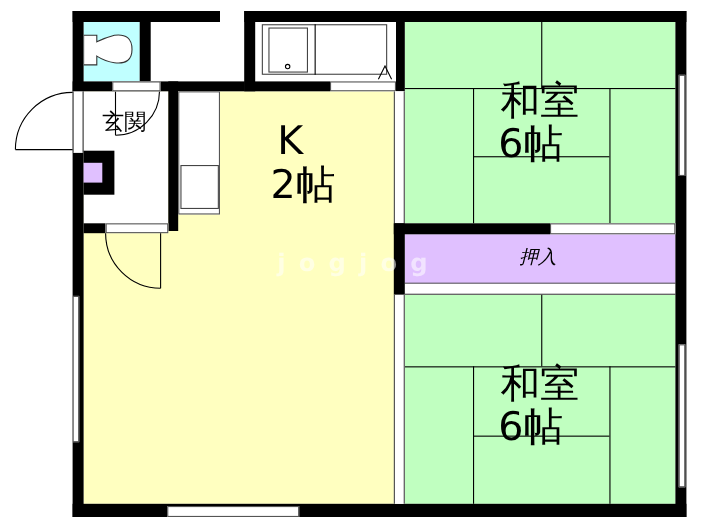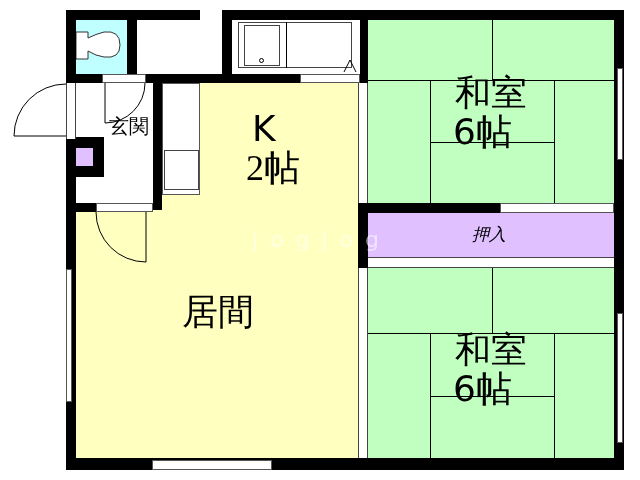--- a/index.html
+++ b/index.html
@@ -106,22 +106,21 @@
 
   <div class="abs win" style="left:102px;top:74px;width:44px;height:9px;"></div>
 
   <div class="label big" style="left:455px;top:74px;">和室</div>
   <div class="label big" style="left:453px;top:113px;">6帖</div>
 
   <div class="label big" style="left:455px;top:331px;">和室</div>
   <div class="label big" style="left:453px;top:370px;">6帖</div>
 
   <div class="label big" style="left:252px;top:110px;">K</div>
-  <div class="label big" style="left:246px;top:150px;font-family:Liberation Serif, serif;">2帖</div>
+  <div class="label big" style="left:246px;top:150px;">2帖</div>
 
-  <div class="label big" style="left:182px;top:293px;">居間</div>
 
-  <div class="label mid" style="left:93px;top:116px;margin-left:16px;">玄関</div>
+  <div class="label mid" style="left:93px;top:100px;">玄関</div>
 
   <div class="label small" style="left:472px;top:226px;font-style:italic;">押入</div>
 
-  <div class="watermark" style="left:252px;top:227px;">jogjog</div>
+  <div class="watermark" style="left:252px;top:227px;font-weight:bold;">jogjog</div>
 </div>
 
 </body></html>

